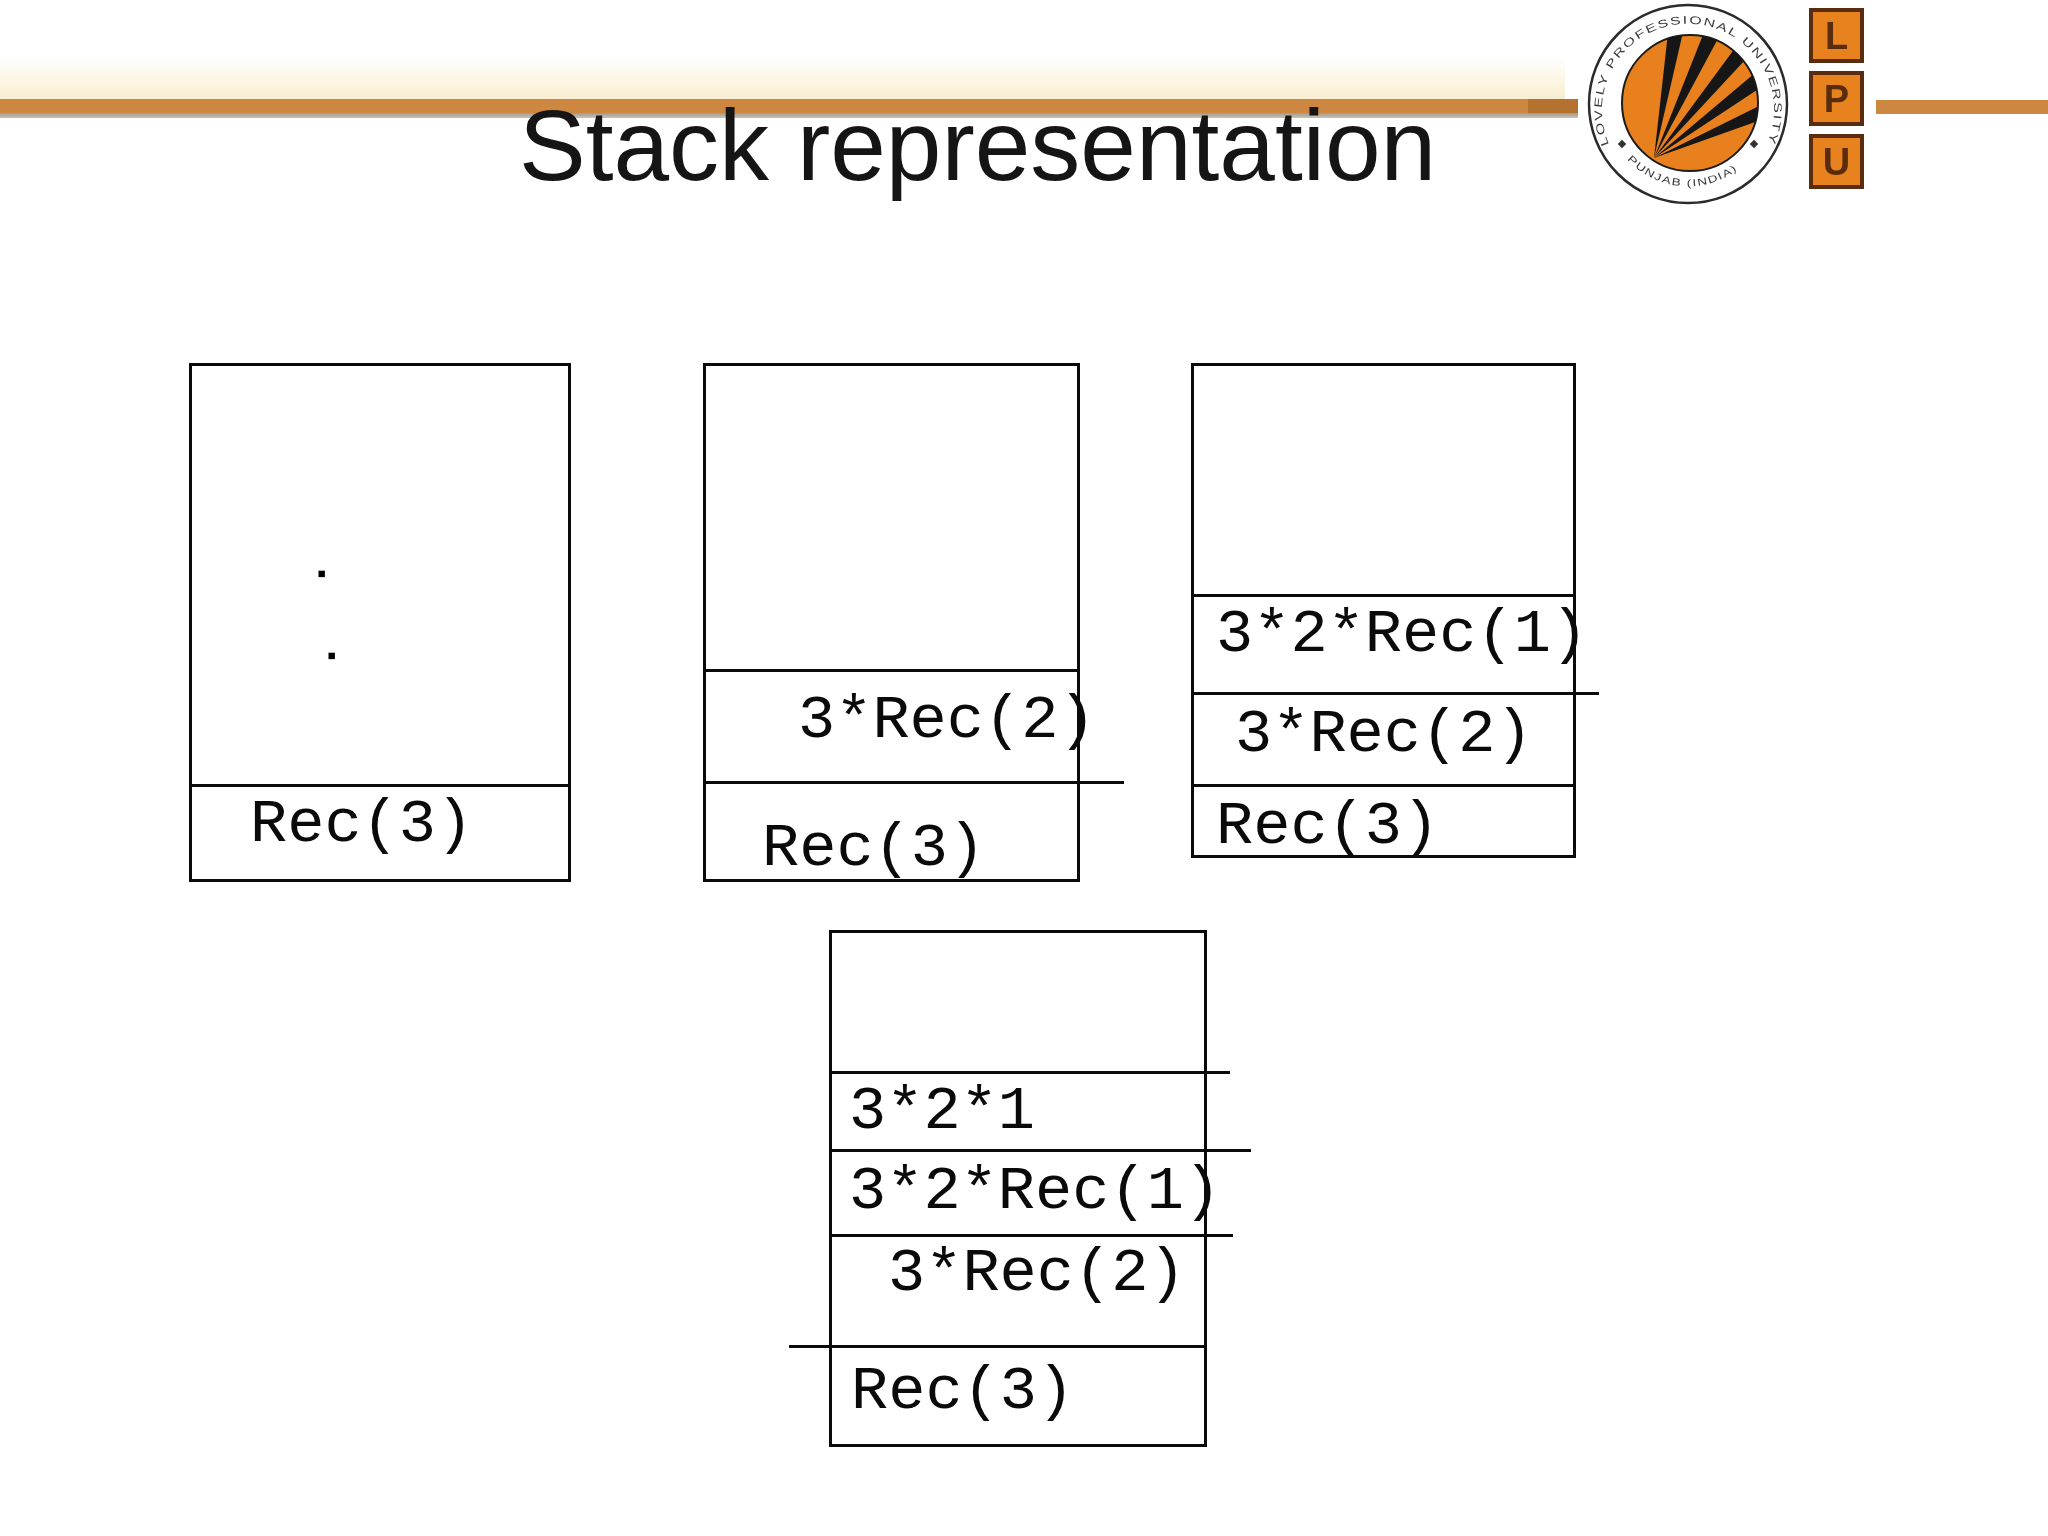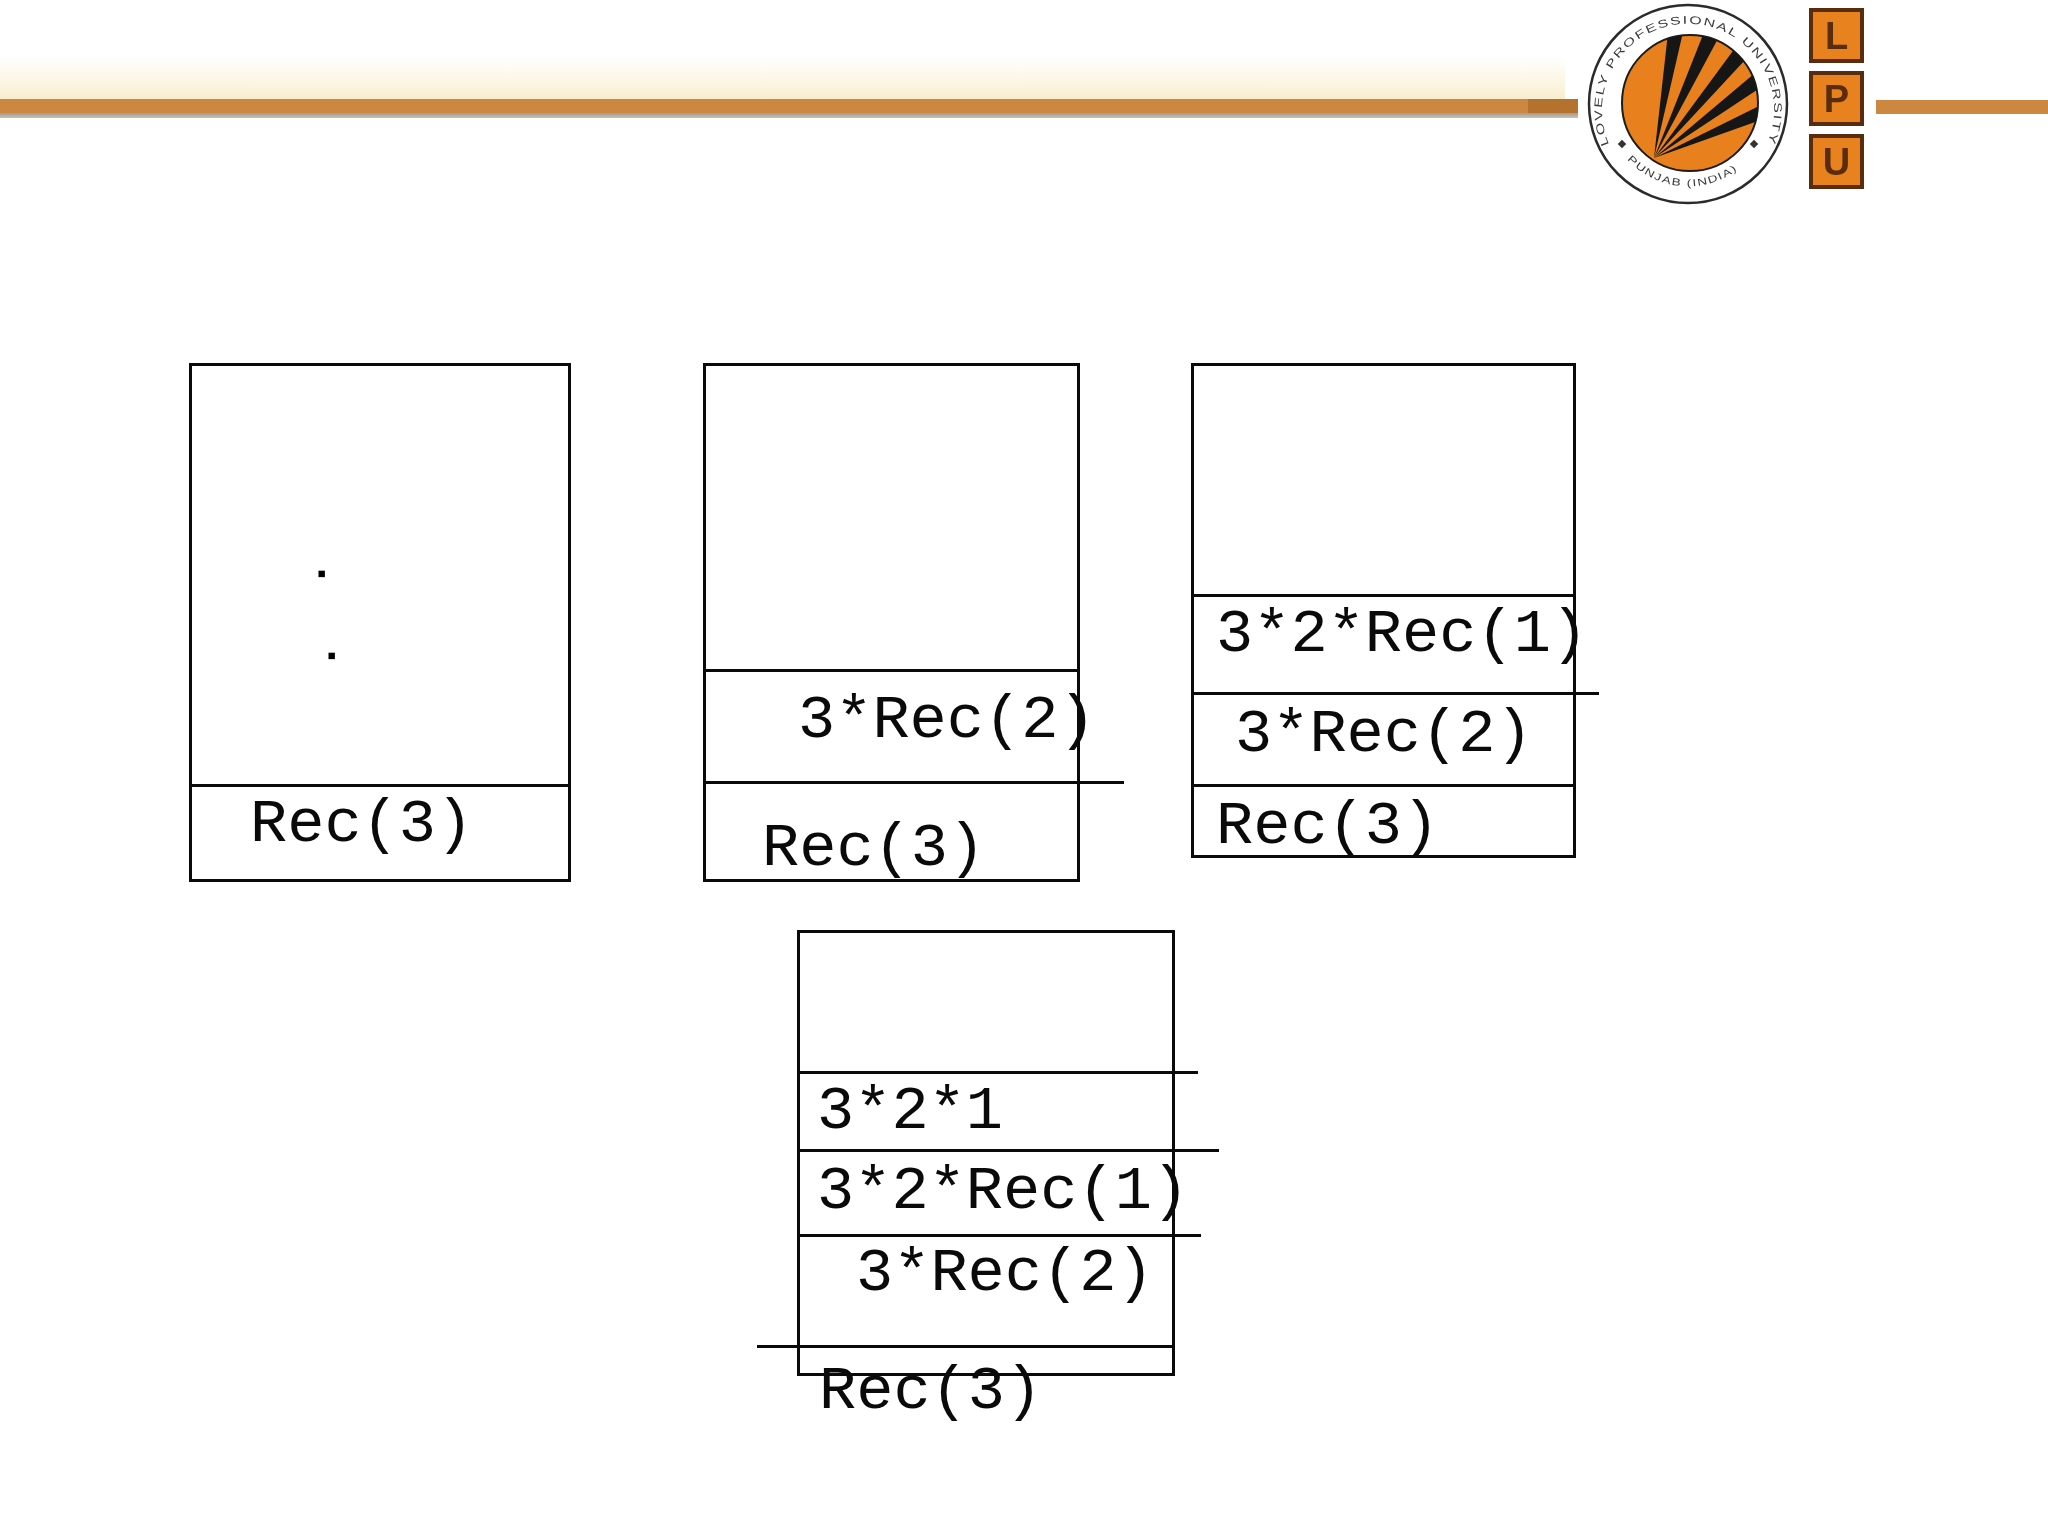--- a/index.html
+++ b/index.html
@@ -30,33 +30,34 @@
   
   .box{position:absolute;background:#ffffff;border:3px solid #0a0a0a;box-sizing:border-box;}
   .hline{position:absolute;height:3px;background:#0a0a0a;left:0;width:100%;}
   .tick{position:absolute;height:3px;background:#0a0a0a;}
   .cell-label{position:absolute;font-size:62px;line-height:66px;color:#0a0a0a;white-space:nowrap;font-family:Liberation Mono, monospace;}
   .dot{position:absolute;font-size:26px;line-height:10px;color:#000;}
 
   #box1{left:189px;top:363px;width:382px;height:519px;}
   #box2{left:703px;top:363px;width:377px;height:519px;}
   #box3{left:1191px;top:363px;width:385px;height:495px;}
-  #box4{left:797px;top:930px;width:378px;height:446px;}
+  #box4{left:829px;top:930px;width:378px;height:517px;}
 </style>
 </head>
 <body>
 
 <div class="slide">
 
   <div class="cream-band"></div>
   <div class="bar-left"></div>
   <div class="bar-left-tip"></div>
   <div class="bar-shadow"></div>
   <div class="bar-right"></div>
 
+  <h1 class="page-title">Stack representation</h1>
 
   <svg class="seal" viewBox="0 0 210 210">
     <defs>
       <clipPath id="discClip">
           <circle cx="107" cy="103" r="68"></circle>
         </clipPath>
       <path id="sealArcTop" d="M 27,146 A 86,86 0 1 1 183,146" fill="none"></path>
       <path id="sealArcBottom" d="M 43,158 A 82,82 0 0 0 167,158" fill="none"></path>
     </defs>
     <circle cx="105" cy="104" r="99" fill="#ffffff" stroke="#2b2b2b" stroke-width="2.5"></circle>

